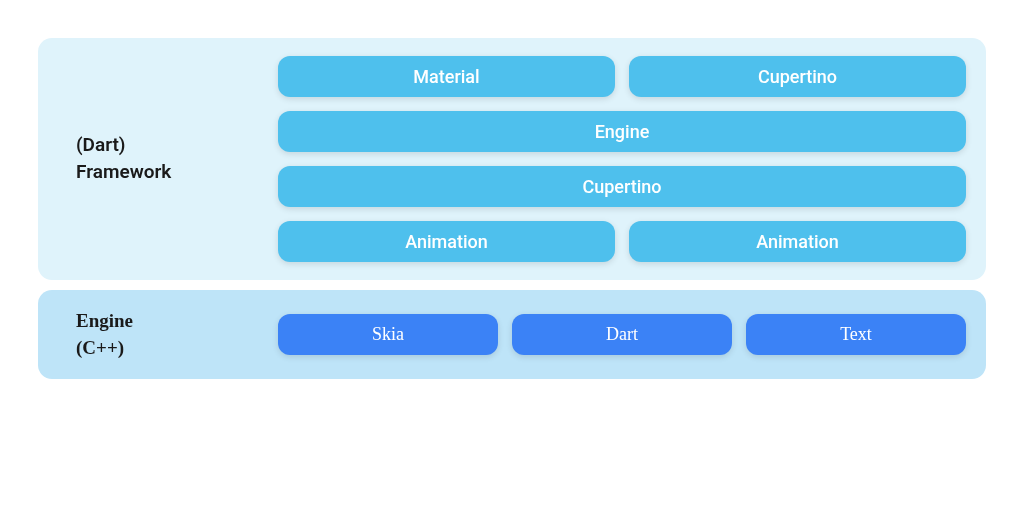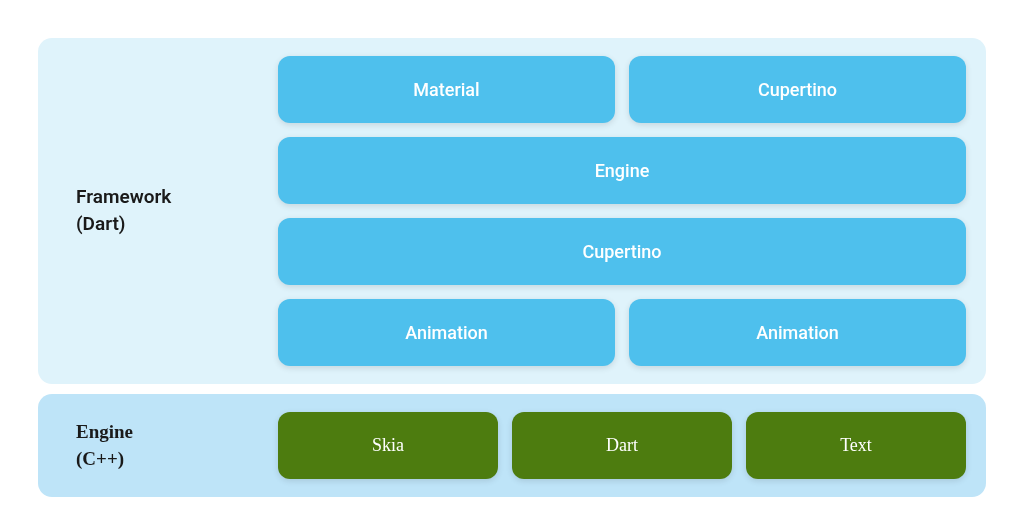--- a/index.html
+++ b/index.html
@@ -47,43 +47,43 @@
       flex-direction: column;
       gap: 14px;
     }
     .row {
       display: flex;
       gap: 14px;
     }
     .block {
       flex: 1;
       border-radius: 12px;
-      padding: 23px 0;
+      padding: 10px 0;
       text-align: center;
       color: #ffffff;
       font-size: 18px;
       font-weight: 500;
       box-shadow: 0 2px 6px rgba(0,0,0,0.12);
     }
     .block-framework {
       background: #4ec0ed;
     }
     .block-engine {
-      background: #4d7c0f;
+      background: #3b82f6;
     }
   </style>
 </head>
 <body>
 
 <div class="container">
 
   <div class="section section-framework">
     <div class="section-label">
+      <div>(Dart)</div>
       <div>Framework</div>
-      <div>(Dart)</div>
     </div>
     <div class="section-content">
       <div class="row">
         <div class="block block-framework">Material</div>
         <div class="block block-framework">Cupertino</div>
       </div>
       <div class="row">
         <div class="block block-framework">Engine</div>
       </div>
       <div class="row">

